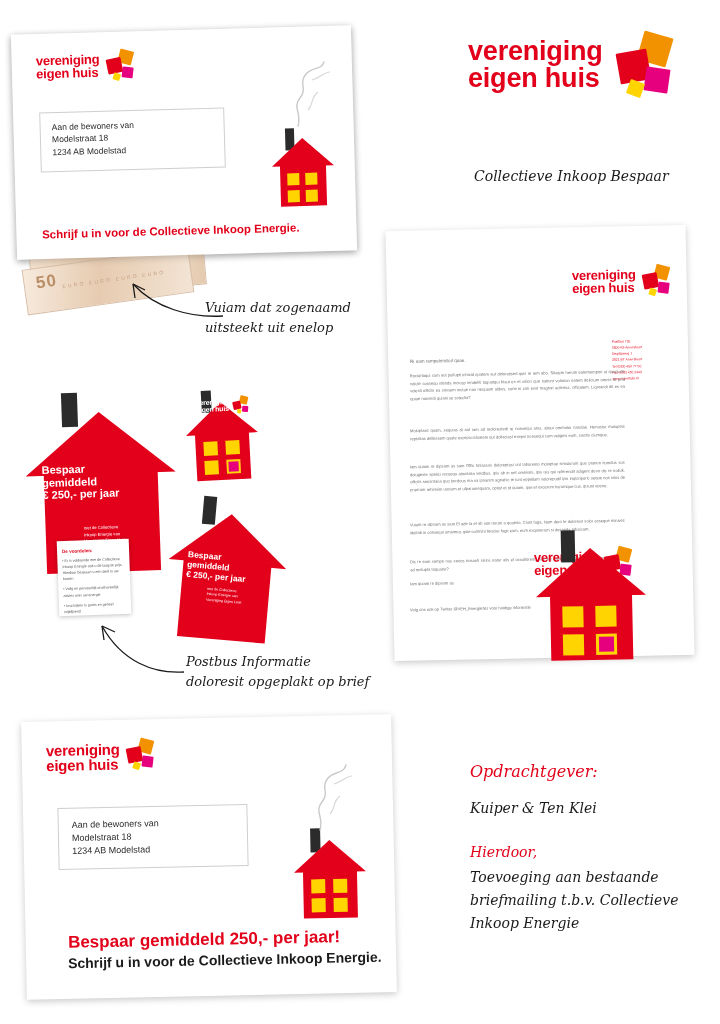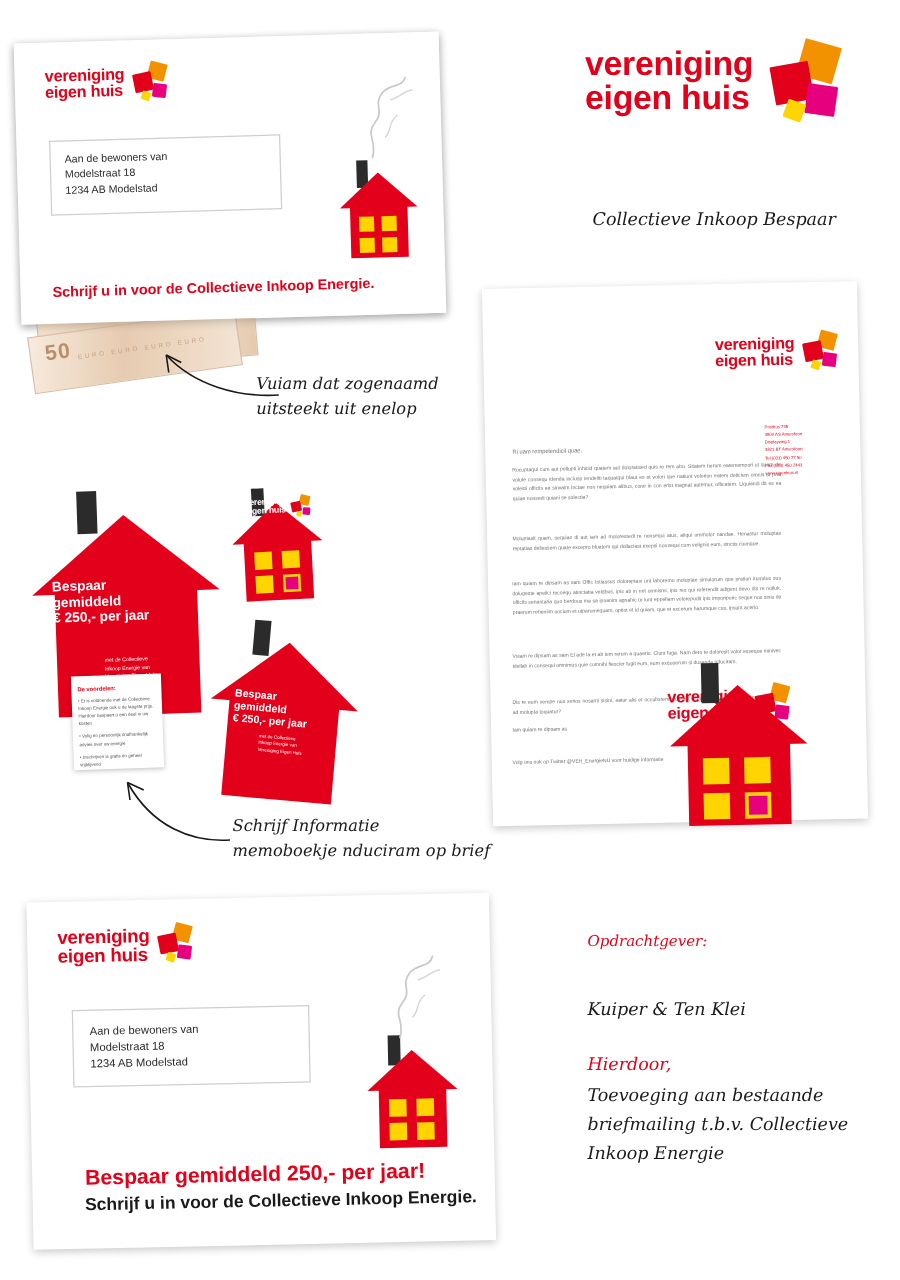--- a/index.html
+++ b/index.html
@@ -301,22 +301,22 @@
     <div class="memo-line" style="margin-top:4px;">• Er is voldoende met de Collectieve Inkoop Energie ook u de laagste prijs. Hierdoor bespaart u een deel in uw kosten</div>
     <div class="memo-line" style="margin-top:4px;">• Volig en persoonlijk onafhankelijk advies over uw energie</div>
     <div class="memo-line" style="margin-top:4px;">• Inschrijven is gratis en geheel vrijblijvend</div>
   </div>
 
   <svg class="arrow" width="100" height="70" style="left:88px; top:612px;" viewBox="0 0 100 70">
     <path d="M96 60 C 66 62, 34 50, 14 14" stroke="#1a1a1a" stroke-width="1.3" fill="none"></path>
     <path d="M14 14 L 27 20 M14 14 L 16 28" stroke="#1a1a1a" stroke-width="1.3" fill="none"></path>
   </svg>
   <div class="hand" style="left:186px; top:652px;">
-    <div>Schrijf Informatie</div>
-    <div>memoboekje nduciram op brief</div>
+    <div>Postbus Informatie</div>
+    <div>doloresit opgeplakt op brief</div>
   </div>
 
   <div class="paper" style="left:24px; top:718px; width:370px; height:278px; transform:rotate(-1.2deg);"></div>
 
   <div class="logo sm-logo" style="left:46px; top:742px; transform:rotate(-1.2deg);">
     <div class="logo-words" style="font-size:15px;">
       <div>vereniging</div>
       <div>eigen huis</div>
     </div>
     <div class="logo-mark">
@@ -345,21 +345,21 @@
     <div class="win" style="left:39px; top:51px; width:14px; height:14px;"></div>
     <div class="win" style="left:17px; top:70px; width:14px; height:14px;"></div>
     <div class="win" style="left:39px; top:70px; width:14px; height:14px;"></div>
   </div>
   <svg class="arrow" width="60" height="72" style="left:300px; top:760px;" viewBox="0 0 60 72">
     <path d="M20 70 C 24 56, 14 52, 22 42 C 30 32, 20 28, 28 18 C 34 11, 44 14, 46 5" stroke="#c9c9c9" stroke-width="1.4" fill="none" stroke-linecap="round"></path>
     <path d="M30 54 C 36 48, 32 42, 40 36" stroke="#d6d6d6" stroke-width="1.1" fill="none"></path>
     <path d="M34 24 C 42 22, 46 16, 52 16" stroke="#d6d6d6" stroke-width="1.1" fill="none"></path>
   </svg>
 
-  <div class="hand red" style="left:470px; top:744px; font-size:12px;">Opdrachtgever:</div>
+  <div class="hand red" style="left:470px; top:760px; font-size:16px;">Opdrachtgever:</div>
   <div class="hand" style="left:470px; top:798px; font-size:14px;">Kuiper &amp; Ten Klei</div>
 
   <div class="hand red" style="left:470px; top:842px; font-size:14px;">Hierdoor,</div>
   <div class="hand" style="left:470px; top:866px; font-size:14px; line-height:1.65;">
     <div>Toevoeging aan bestaande</div>
     <div>briefmailing t.b.v. Collectieve</div>
     <div>Inkoop Energie</div>
   </div>
 
 </div>

